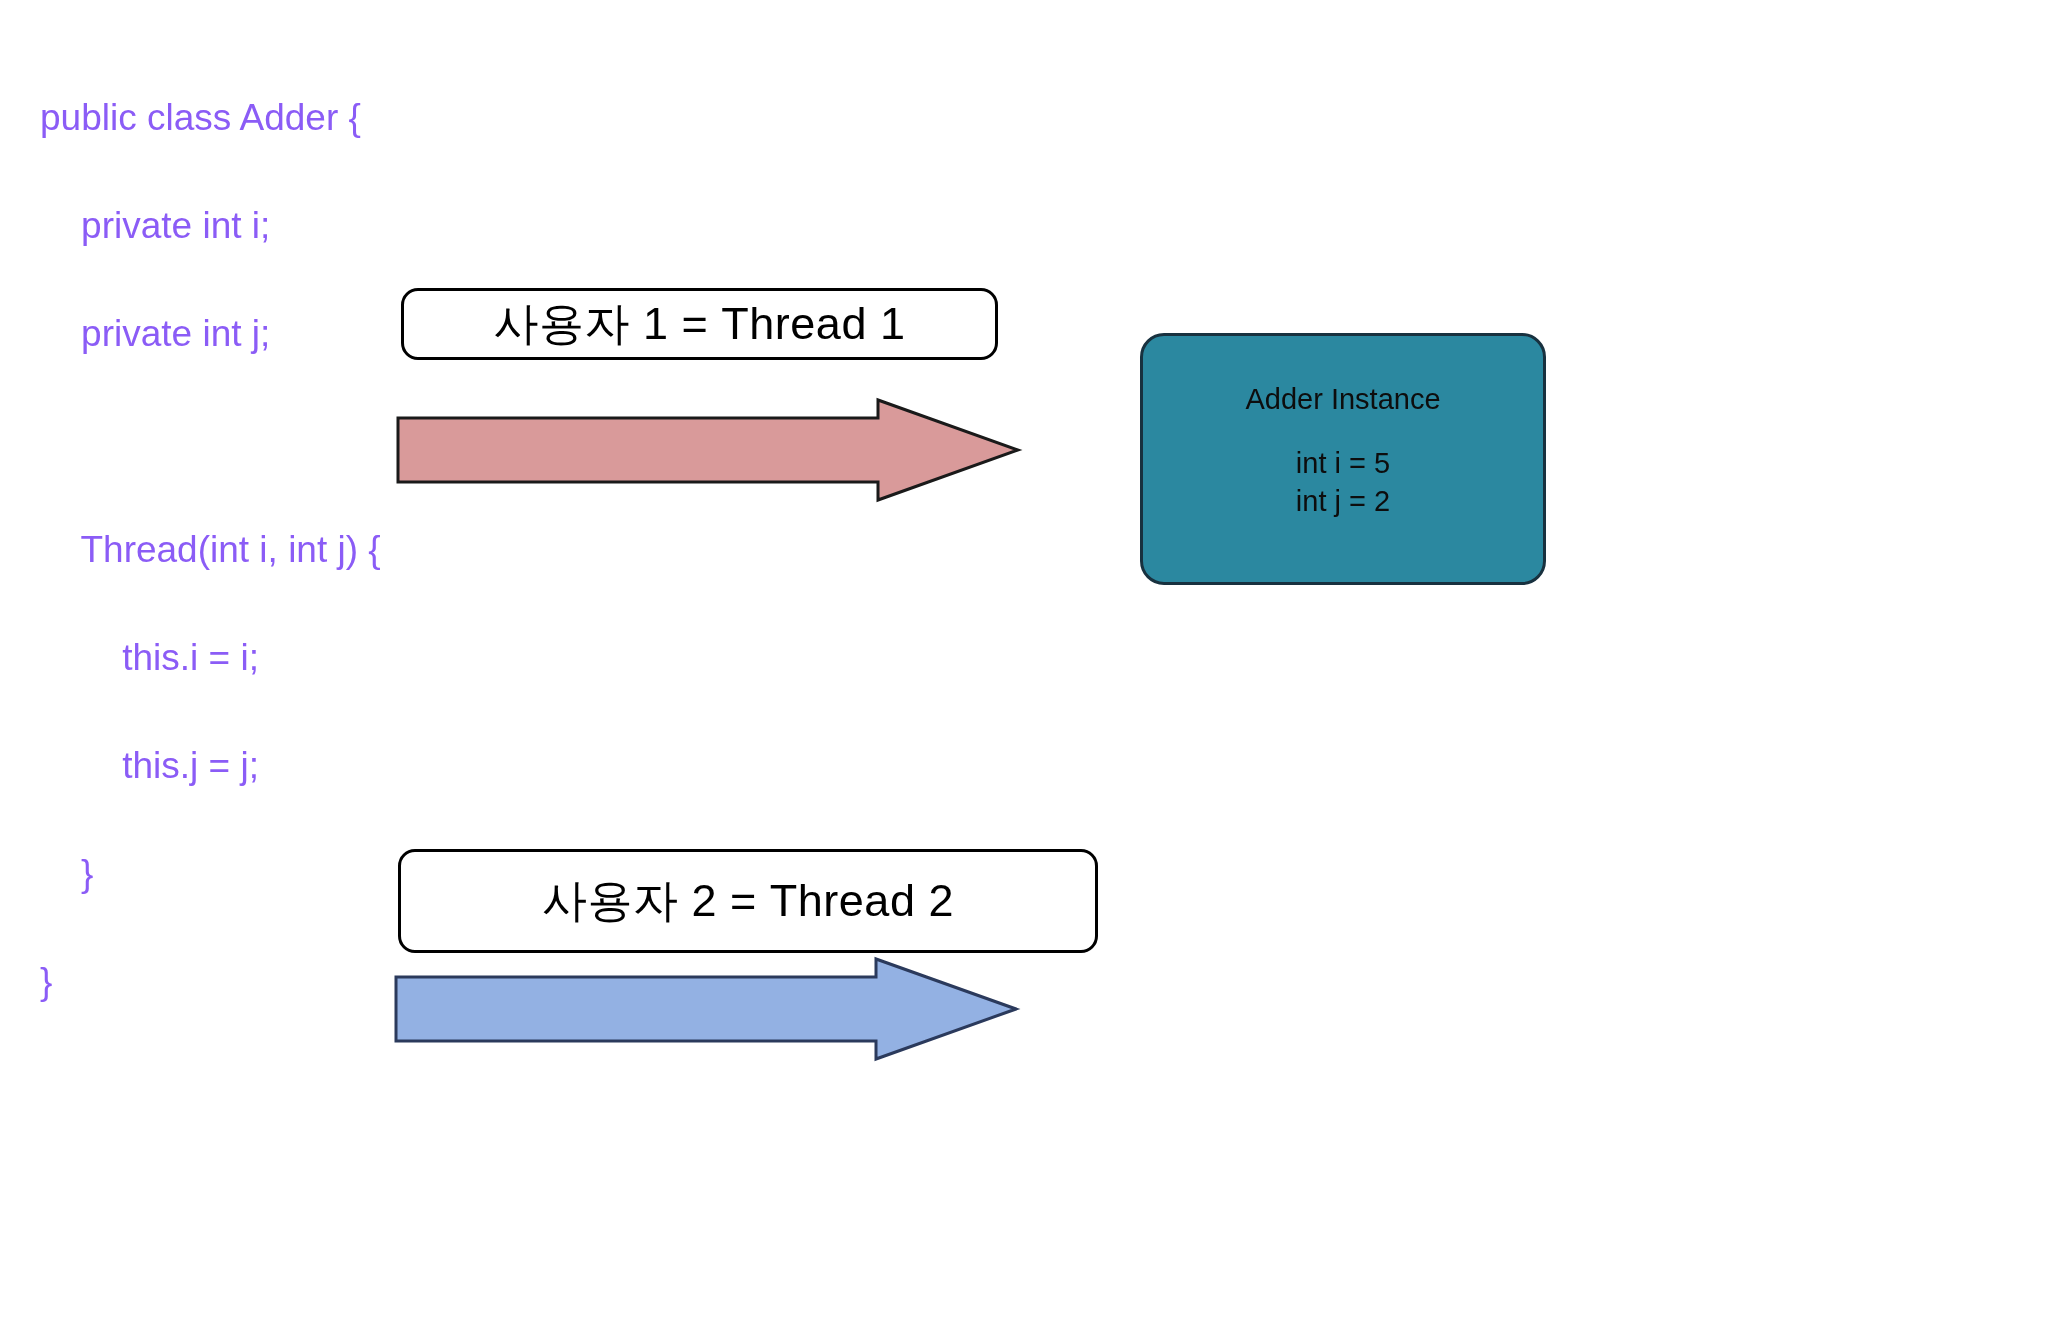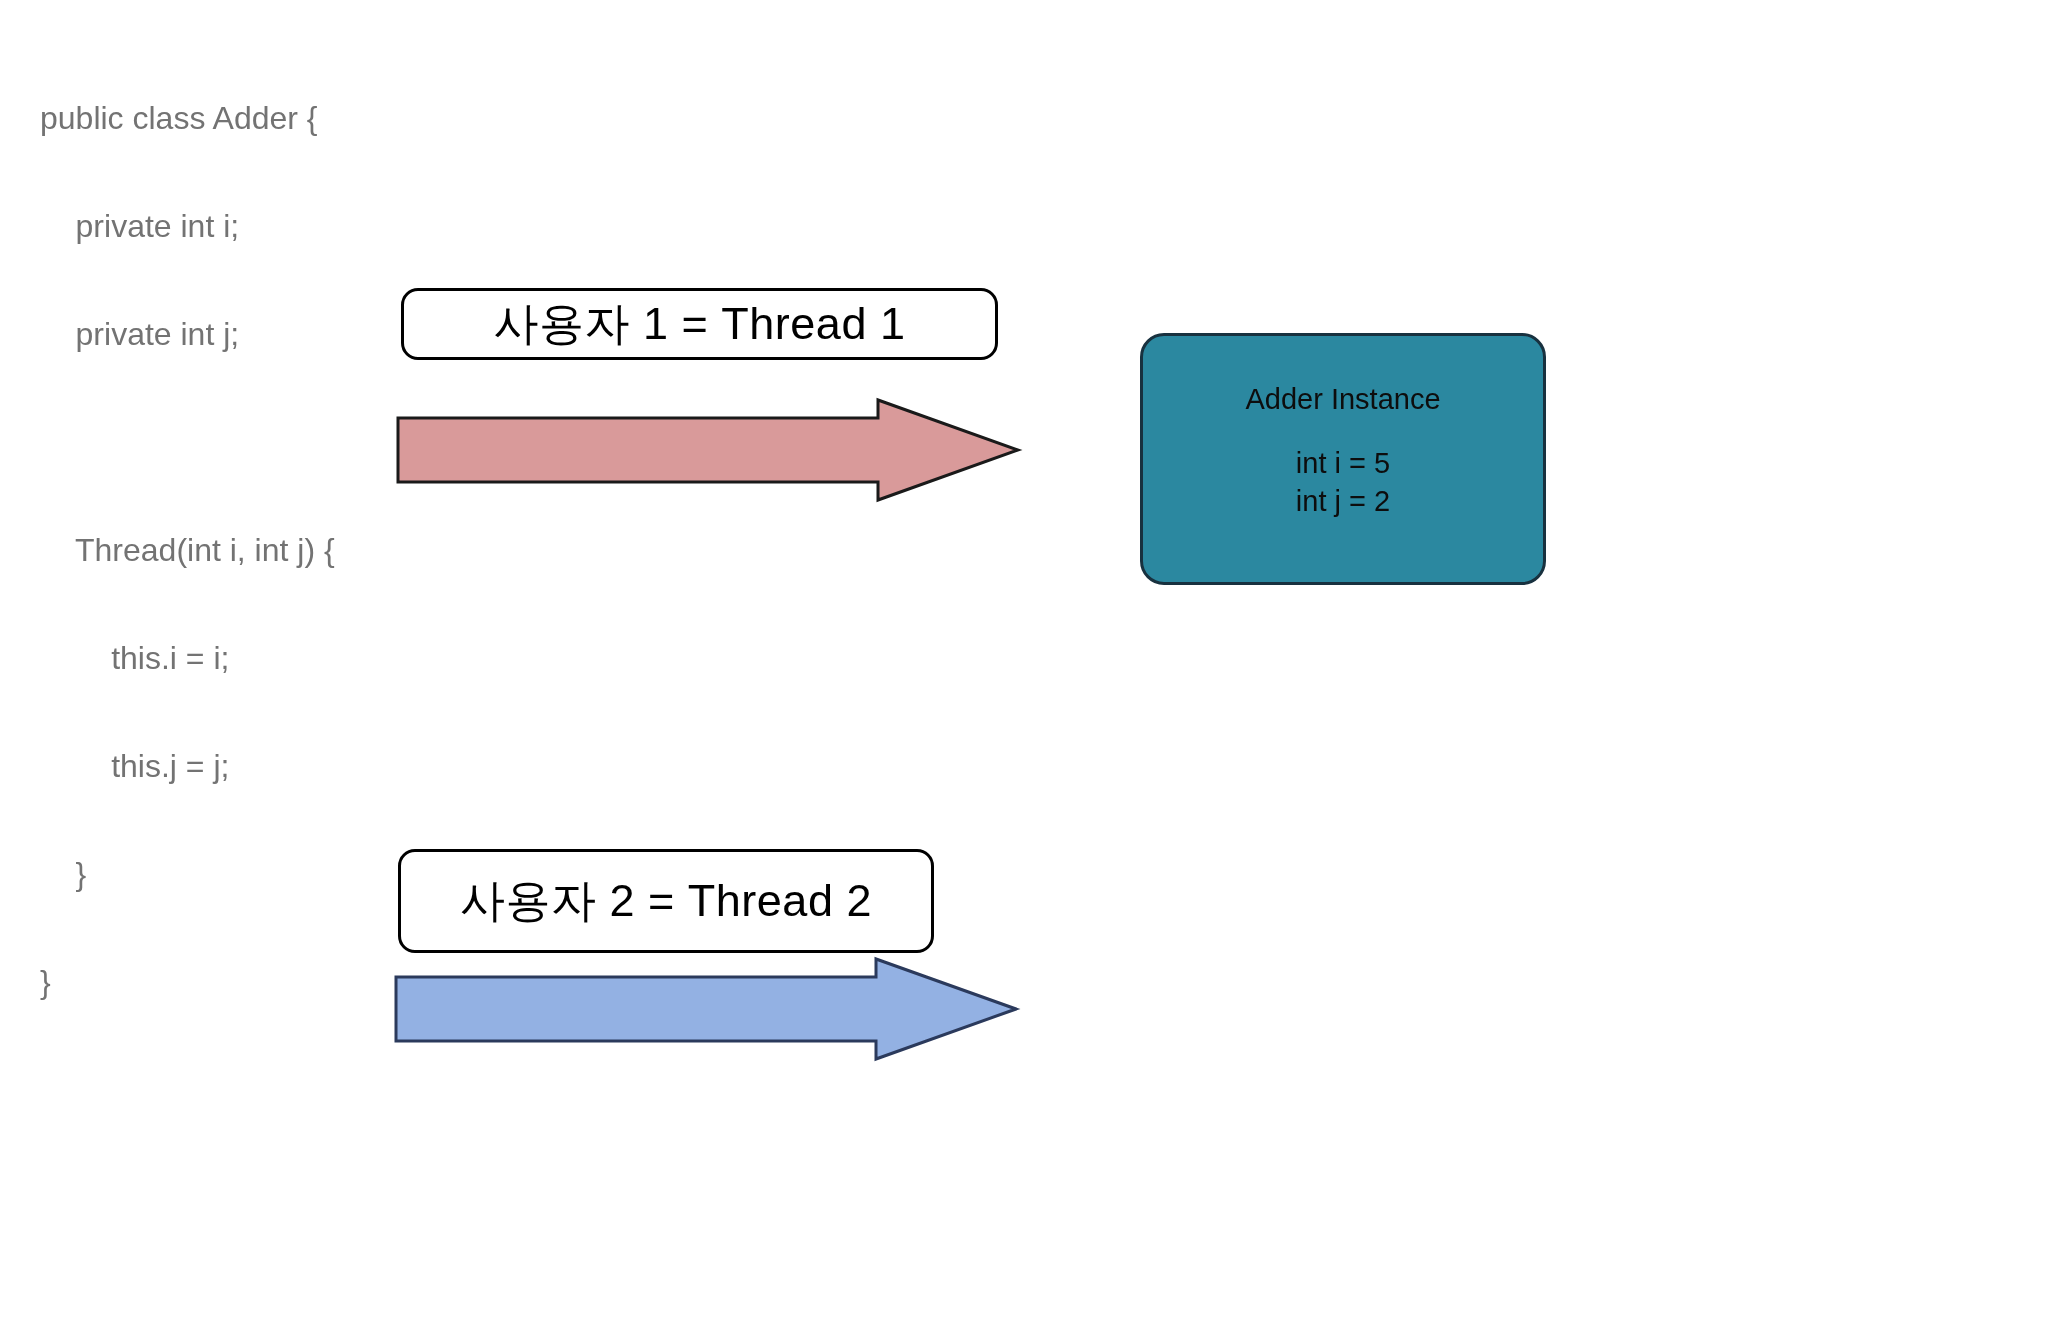--- a/index.html
+++ b/index.html
@@ -15,23 +15,23 @@
     overflow: hidden;
     font-family: "Liberation Sans", "DejaVu Sans", sans-serif;
   }
 
   
   #code-block {
     position: absolute;
     left: 40px;
     top: 28px;
     font-family: "Liberation Sans", "DejaVu Sans", sans-serif;
-    font-size: 32px;
+    font-size: 37px;
     line-height: 36px;
-    color: #737373;
+    color: #8b5cf6;
     white-space: pre;
   }
   #code-block .code-line {
     white-space: pre;
     display: block;
     height: 36px;
   }
 
   
   #jvm-heap {
@@ -100,21 +100,21 @@
   }
   #thread-label-1 {
     left: 401px;
     top: 288px;
     width: 597px;
     height: 72px;
   }
   #thread-label-2 {
     left: 398px;
     top: 849px;
-    width: 536px;
+    width: 700px;
     height: 104px;
   }
 
   
   .arrow-svg {
     position: absolute;
     overflow: visible;
   }
   #arrow-thread-1 { left: 398px; top: 400px; }
   #arrow-thread-2 { left: 396px; top: 959px; }

